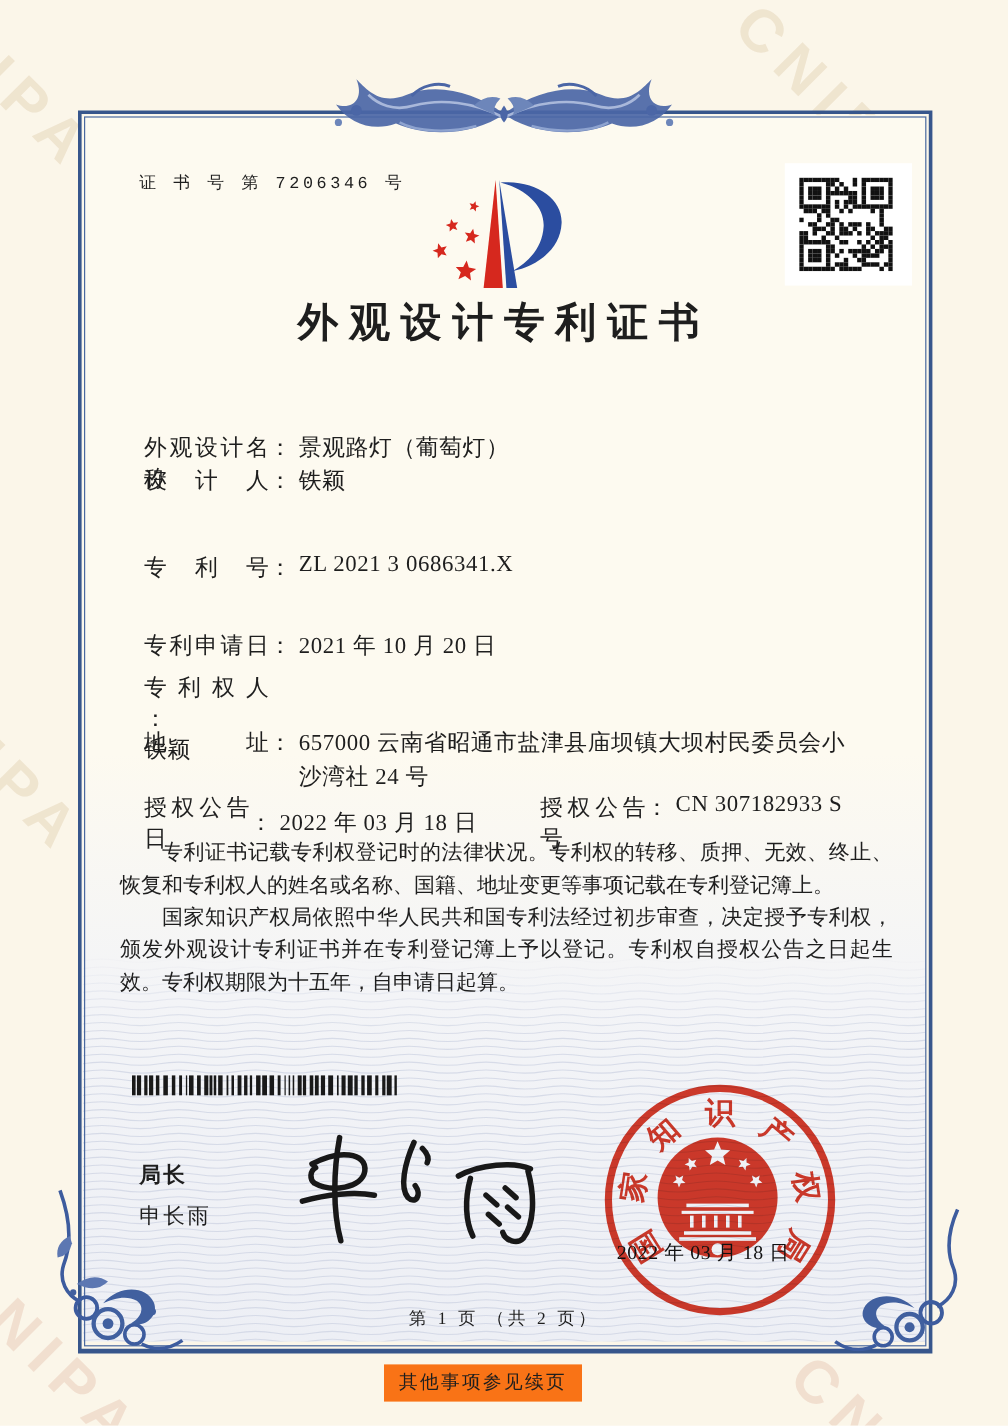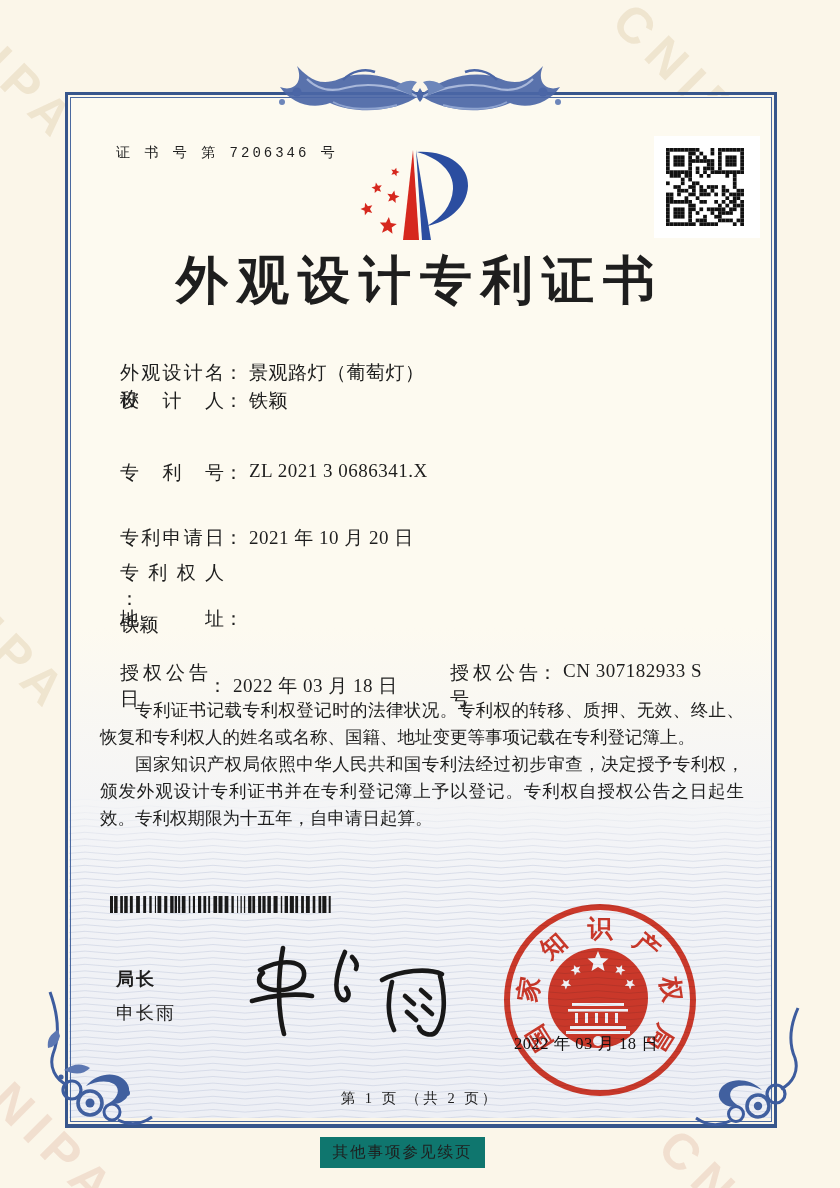--- a/index.html
+++ b/index.html
@@ -16,41 +16,41 @@
   
   .frame{position:absolute;left:65px;top:92px;width:706px;height:1029px;
          border:3px solid #37568c;border-bottom-width:4px;}
   .frame-inner{position:absolute;inset:2px;border:1px solid #4a69a0;}
   .inner-bg{position:absolute;left:69px;top:96px;width:702px;height:1022px;
             background:linear-gradient(180deg,#fdfaf0 0%,#fdfaf0 52%,#f3f4f7 72%,#edeff5 100%);}
   
   .cert-no{position:absolute;left:116px;top:144px;font-size:14px;letter-spacing:3px;font-family:Liberation Mono, monospace;}
   .qr-patch{position:absolute;left:654px;top:136px;width:106px;height:102px;background:#ffffff;}
   .title{position:absolute;left:0;top:246px;width:840px;text-align:center;
-         font-size:52px;font-weight:bold;letter-spacing:9px;}
+         font-size:34px;font-weight:bold;letter-spacing:9px;}
   
   .frow{position:absolute;left:100px;font-size:19px;display:flex;align-items:flex-start;margin-left:20px;}
   .flabel{display:inline-block;width:104px;text-align:justify;text-align-last:justify;}
   .fcolon{display:inline-block;margin-right:6px;}
   .fvalue{display:inline-block;letter-spacing:0.5px;}
   .fvalue.wrap{width:458px;line-height:28px;}
   .grant-right{position:absolute;left:330px;top:0;display:flex;}
   
   .paras{position:absolute;left:100px;top:697px;width:644px;font-size:17.5px;line-height:27px;
          text-align:justify;}
   .paras p{margin:0;text-indent:2em;}
   
   .director{position:absolute;left:116px;font-size:18px;letter-spacing:2px;
             font-family:"Liberation Sans","DejaVu Sans",sans-serif;}
   
   .seal-date{position:absolute;left:514px;top:1033px;width:160px;font-size:16.5px;
              letter-spacing:0.5px;color:#111;}
   .page-footer{position:absolute;left:0;top:1089px;width:840px;text-align:center;
                font-size:14.5px;letter-spacing:3px;}
-  .cont-strip{position:absolute;left:320px;top:1137px;width:165px;height:31px;background:#0f766e;
+  .cont-strip{position:absolute;left:320px;top:1137px;width:165px;height:31px;background:#f97316;
               display:flex;align-items:center;justify-content:center;}
   .cont-strip span{font-size:15.5px;letter-spacing:2px;}
   svg{display:block;}
 </style>
 </head>
 <body>
 
 <div class="wm warm" style="left:-52px;top:-30px;">CNIPA</div>
 <div class="wm warm" style="left:225px;top:148px;">CNIPA</div>
 <div class="wm warm" style="left:642px;top:-8px;">CNIPA</div>
@@ -430,20 +430,21 @@
   <span class="fvalue">2021 年 10 月 20 日</span>
 </div>
 <div class="frow" style="top:560px;flex-direction:column;">
   <span class="flabel">专利权人</span>
   <span class="fcolon">：</span>
   <span class="fvalue">铁颖</span>
 </div>
 <div class="frow" style="top:606px;">
   <span class="flabel">地址</span>
   <span class="fcolon">：</span>
+  <span class="fvalue wrap">657000 云南省昭通市盐津县庙坝镇大坝村民委员会小沙湾社 24 号</span>
 </div>
 <div class="frow" style="top:660px;width:644px;position:absolute;align-items:center;">
   <span class="flabel" style="width:88px;">授权公告日</span>
   <span class="fcolon">：</span>
   <span class="fvalue">2022 年 03 月 18 日</span>
   <span class="grant-right">
     <span class="flabel" style="width:88px;">授权公告号</span>
     <span class="fcolon">：</span>
     <span class="fvalue">CN 307182933 S</span>
   </span>

